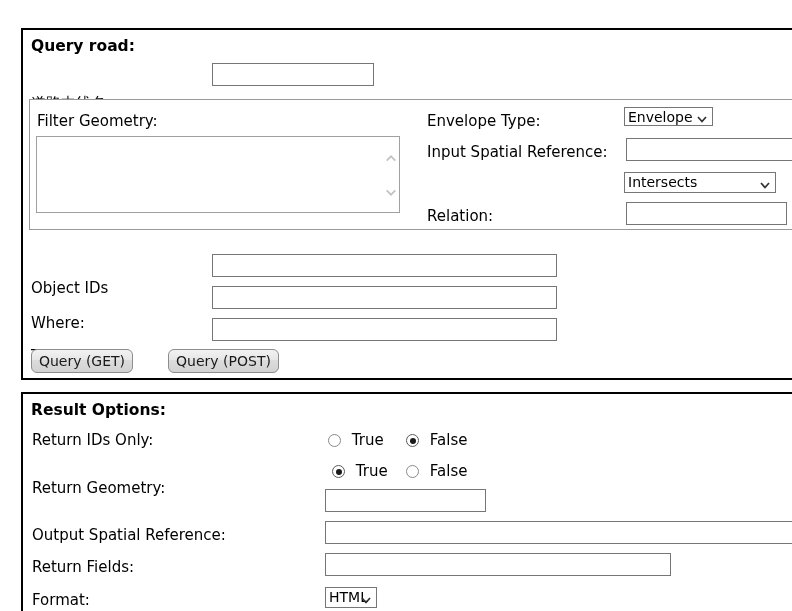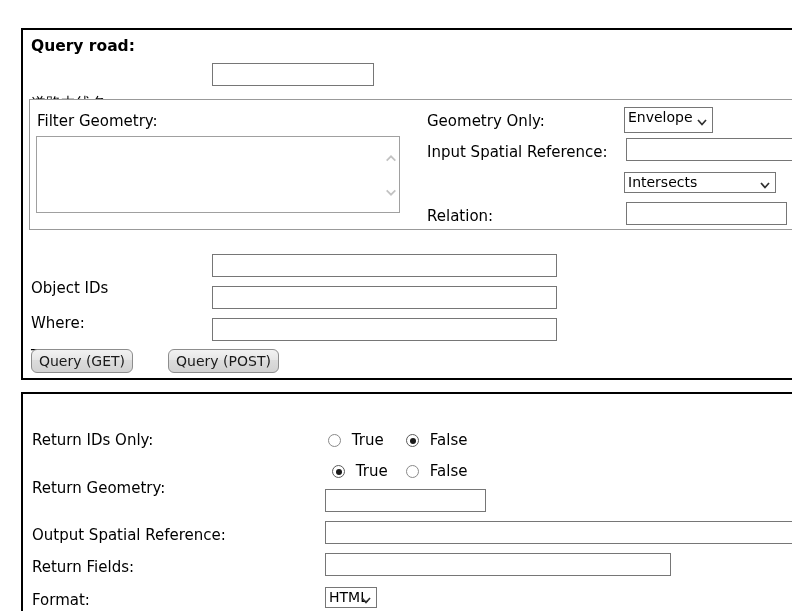--- a/index.html
+++ b/index.html
@@ -205,22 +205,22 @@
             </svg>
           </span>
           <span class="arw dn">
             <svg viewBox="0 0 12 12" width="13" height="13">
               <polyline points="2,4 6,8 10,4" fill="none" stroke="#c2c2c2" stroke-width="1.6"></polyline>
             </svg>
           </span>
         </div>
       </div>
 
-      <div class="lbl" style="left:397px; top:12px;">Geometry Only:</div>
-      <div class="sel" style="left:594px; top:7px; width:89px; height:26px;text-align:right;">
+      <div class="lbl" style="left:397px; top:12px;">Envelope Type:</div>
+      <div class="sel" style="left:594px; top:7px; width:89px; height:19px;text-align:right;">
         <span>Envelope</span>
         <span class="chev">
           <svg viewBox="0 0 12 12" width="12" height="12">
             <polyline points="2,4 6,8.5 10,4" fill="none" stroke="#303030" stroke-width="1.7"></polyline>
           </svg>
         </span>
       </div>
 
       <div class="lbl" style="left:397px; top:43px;">Input Spatial Reference:</div>
       <input class="txt" type="text" style="left: 596px; top: 38px; width: 190px; height: 23px;" value="">
@@ -246,20 +246,21 @@
 
     <div class="lbl" style="left:8px; top:317px;">Time:</div>
     <input class="txt" type="text" style="left: 189px; top: 288px; width: 345px; height: 23px;" value="">
 
     <div class="btn" style="left:8px; top:319px; width:102px; height:24px;">Query (GET)</div>
     <div class="btn" style="left:117px; top:319px; width:111px; height:24px;margin-left:28px;">Query (POST)</div>
   </div>
 
   <div class="panel" id="result-panel">
 
+    <div class="panel-title" id="result-title">Result Options:</div>
 
     <div class="lbl" style="left:9px; top:37px;">Return IDs Only:</div>
     <div class="radio-item" style="left:305px; top:37px;">
       <span class="radio-dot"></span>
       <span>True</span>
     </div>
     <div class="radio-item" style="left:383px; top:37px;">
       <span class="radio-dot on"></span>
       <span>False</span>
     </div>

